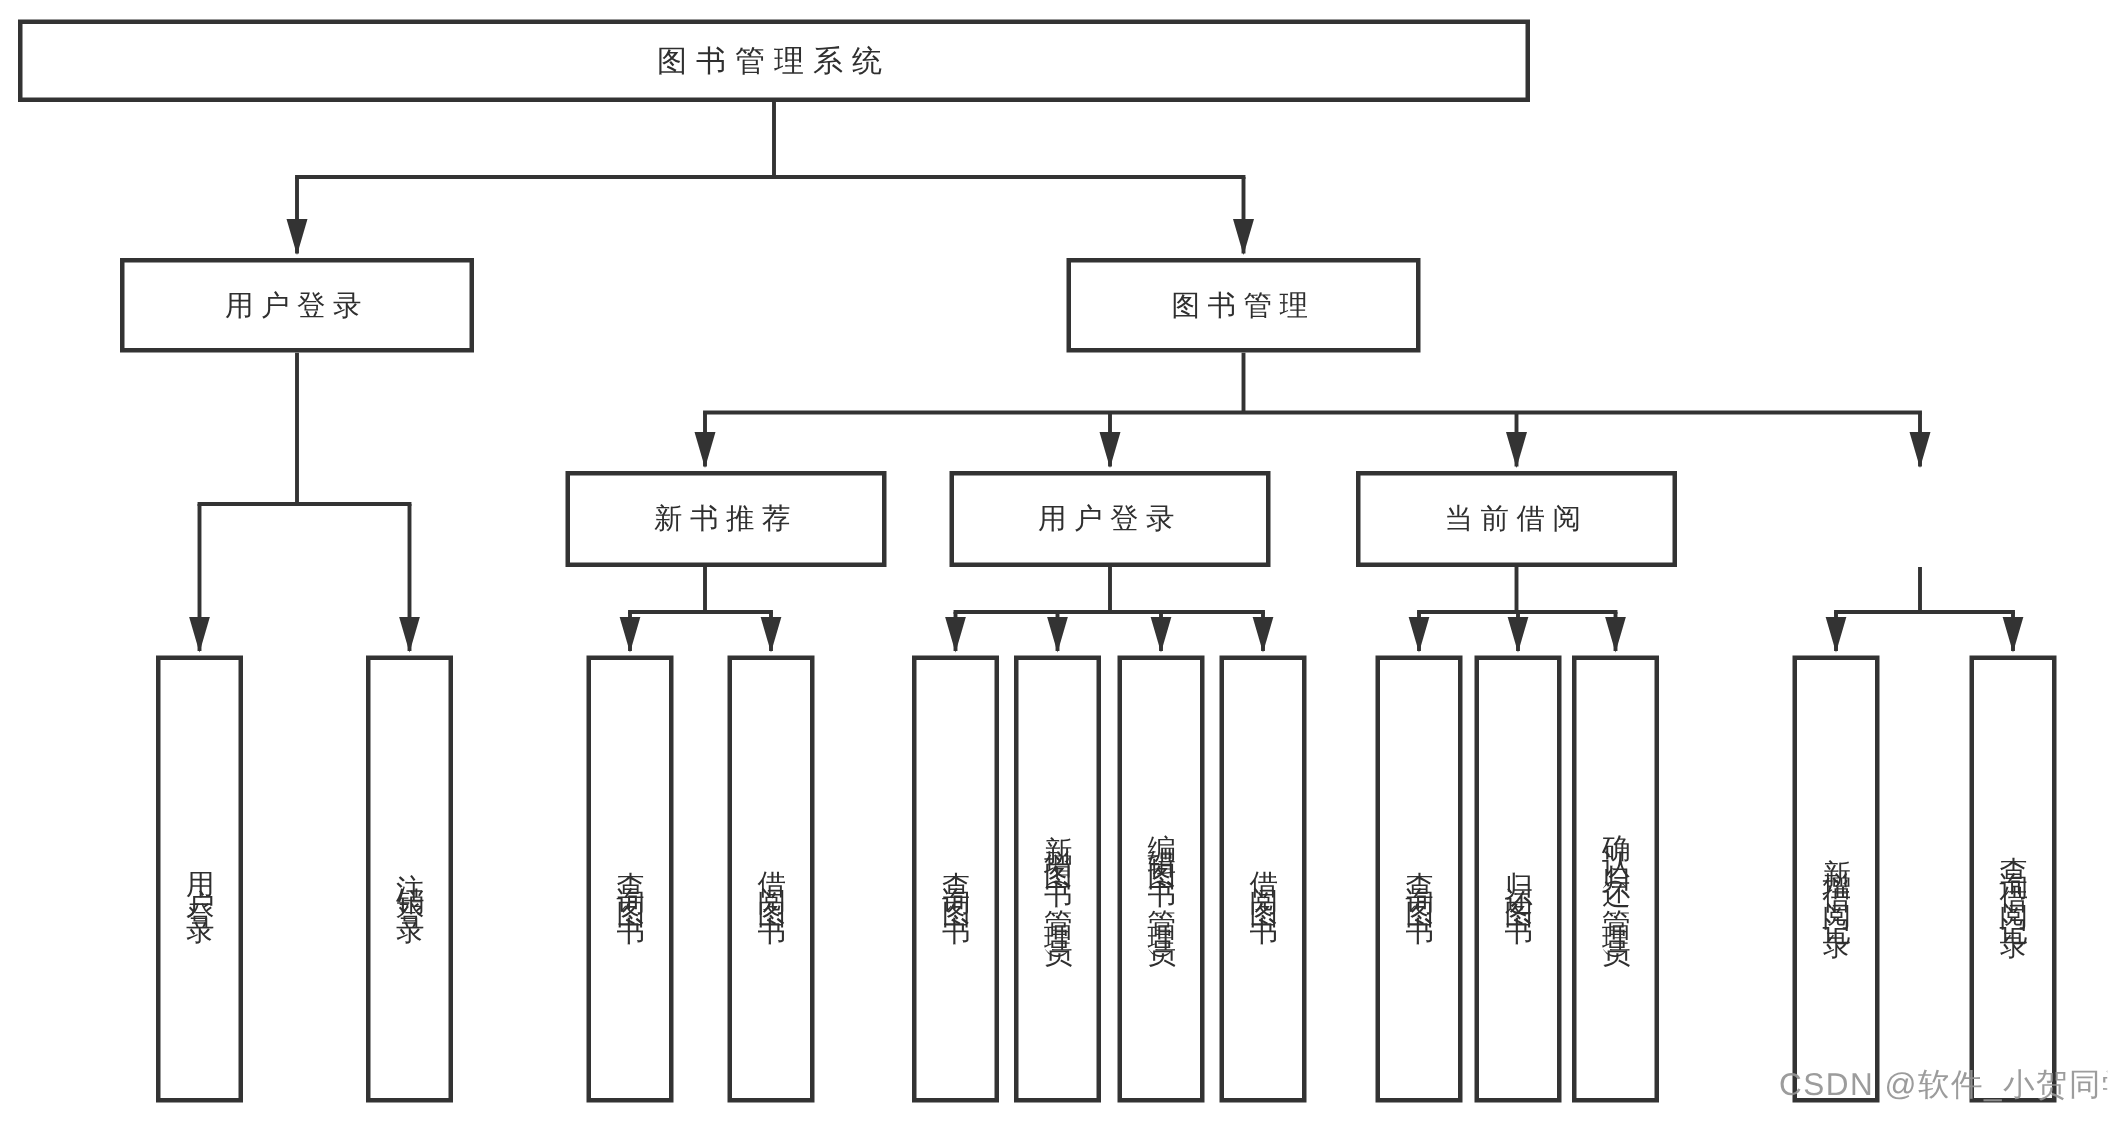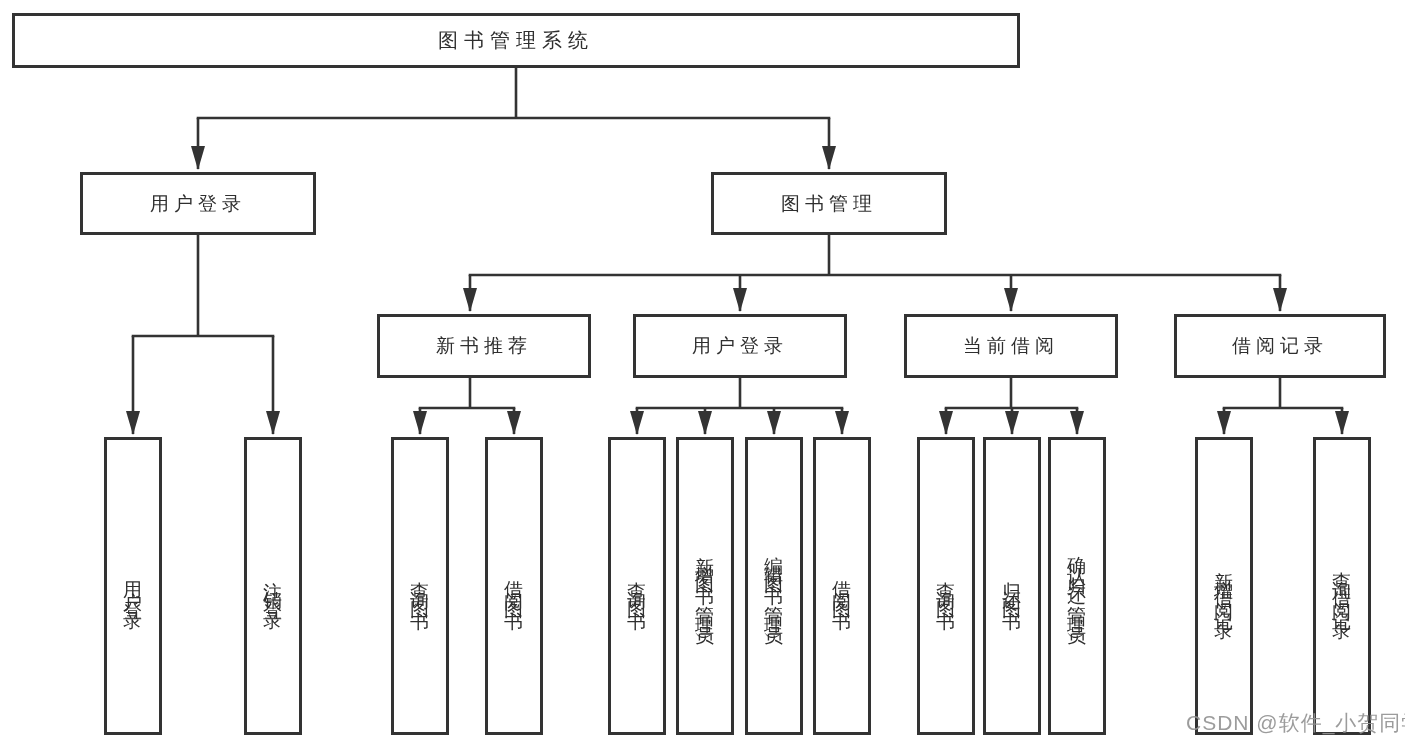--- a/index.html
+++ b/index.html
@@ -100,21 +100,20 @@
   </svg>
 
   <div class="box root" style="left:12px;top:13px;width:1008px;height:55px;">图书管理系统</div>
 
   <div class="box" style="left:80px;top:172px;width:236px;height:63px;">用户登录</div>
   <div class="box" style="left:711px;top:172px;width:236px;height:63px;">图书管理</div>
 
   <div class="box" style="left:363px;top:314px;width:214px;height:64px;margin-left:14px;">新书推荐</div>
   <div class="box" style="left:633px;top:314px;width:214px;height:64px;">用户登录</div>
   <div class="box" style="left:904px;top:314px;width:214px;height:64px;">当前借阅</div>
-  <div class="box" style="left:1174px;top:314px;width:212px;height:64px;">借阅记录</div>
 
   <div class="box leaf" style="left:104px;top:437px;width:58px;height:298px;">用户登录</div>
   <div class="box leaf" style="left:244px;top:437px;width:58px;height:298px;">注销登录</div>
 
   <div class="box leaf" style="left:391px;top:437px;width:58px;height:298px;">查询图书</div>
   <div class="box leaf" style="left:485px;top:437px;width:58px;height:298px;">借阅图书</div>
 
   <div class="box leaf" style="left:608px;top:437px;width:58px;height:298px;">查询图书</div>
   <div class="box leaf" style="left:676px;top:437px;width:58px;height:298px;">新增图书（管理员）</div>
   <div class="box leaf" style="left:745px;top:437px;width:58px;height:298px;">编辑图书（管理员）</div>

